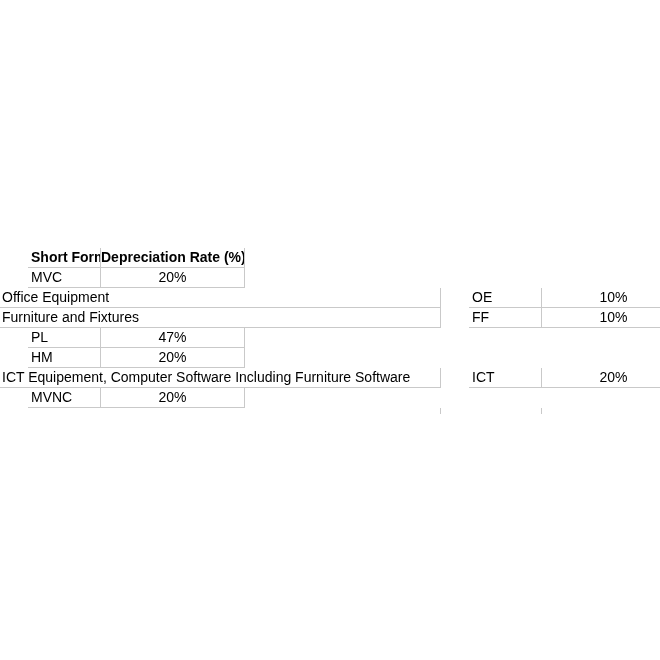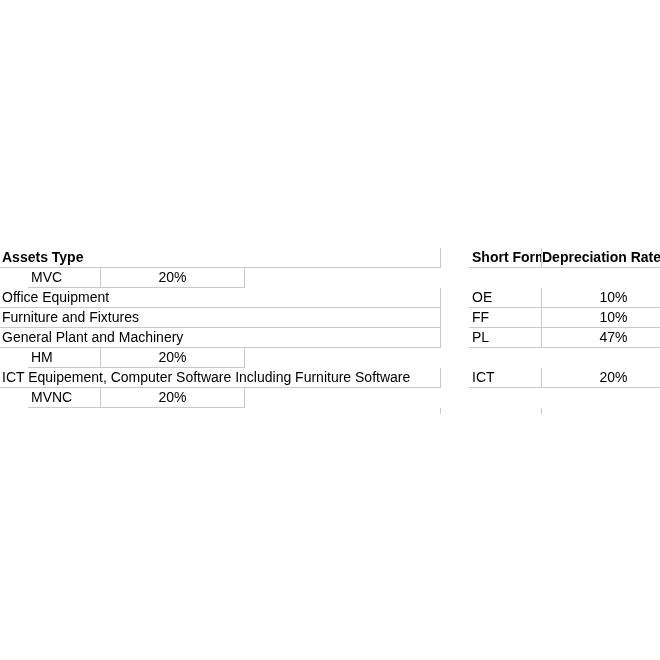--- a/index.html
+++ b/index.html
@@ -30,42 +30,40 @@
   .header .cell { font-weight: bold; }
   .stub .cell { height: 6px; border-bottom: none; }
 </style>
 </head>
 <body>
 
 <div id="screenshot">
   <div class="tbl">
 
     <div class="row header">
-      <div class="cell c1">Assets Type</div>
       <div class="cell c2">Short Form</div>
       <div class="cell c3">Depreciation Rate (%)</div>
     </div>
 
     <div id="rows">
         <div class="row">
           <div class="cell c2">MVC</div>
           <div class="cell c3">20%</div>
         </div>
         <div class="row">
           <div class="cell c1">Office Equipment</div>
           <div class="cell c2">OE</div>
           <div class="cell c3">10%</div>
         </div>
         <div class="row">
           <div class="cell c1">Furniture and Fixtures</div>
           <div class="cell c2">FF</div>
           <div class="cell c3">10%</div>
         </div>
         <div class="row">
-          <div class="cell c1">General Plant and Machinery</div>
           <div class="cell c2">PL</div>
           <div class="cell c3">47%</div>
         </div>
         <div class="row">
           <div class="cell c2">HM</div>
           <div class="cell c3">20%</div>
         </div>
         <div class="row">
           <div class="cell c1">ICT Equipement, Computer Software Including Furniture Software</div>
           <div class="cell c2">ICT</div>

